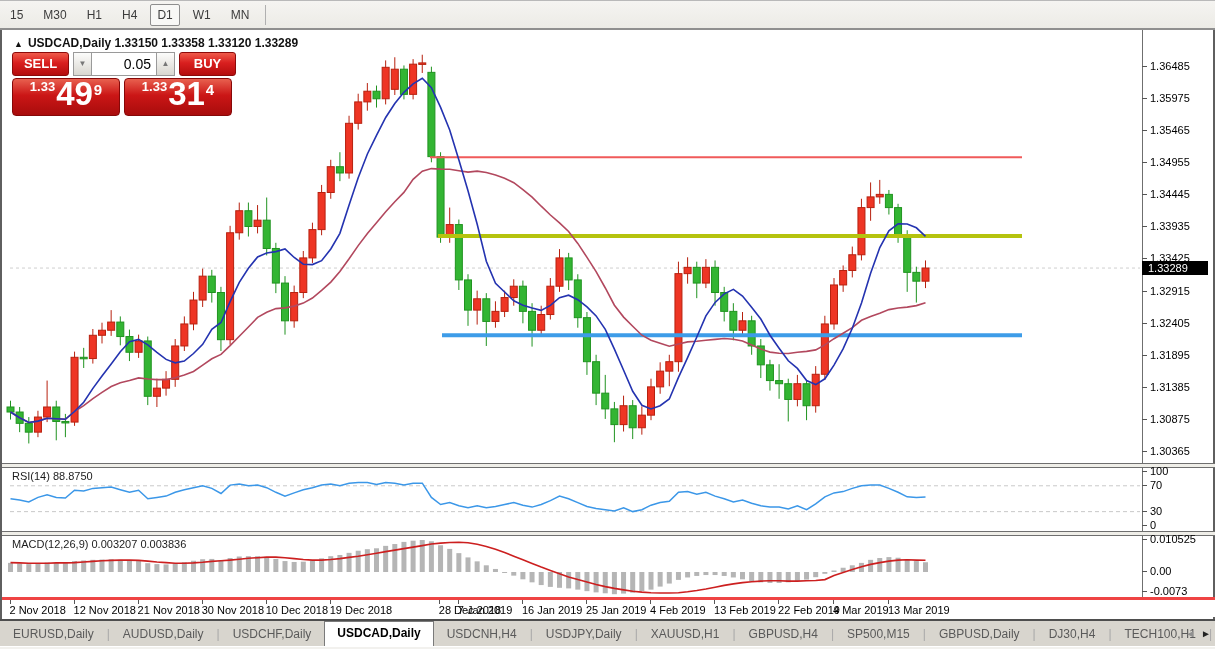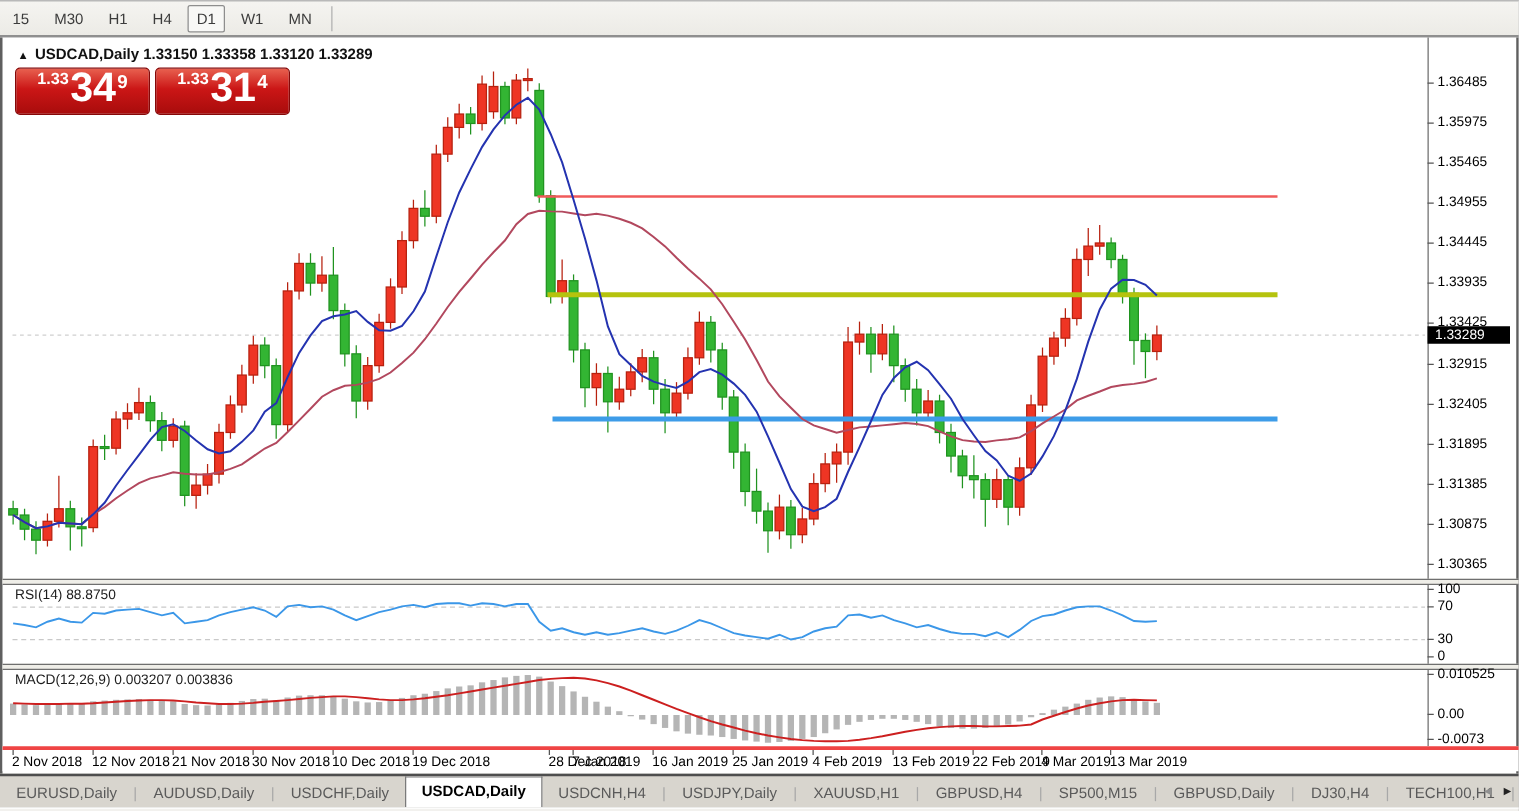--- a/index.html
+++ b/index.html
@@ -1,18 +1,18 @@
 <!DOCTYPE html>
 <html><head>
 <meta charset="utf-8">
 <style>
   * { margin:0; padding:0; box-sizing:border-box; }
   html,body { width:1215px; height:649px; overflow:hidden; background:#fff;
     font-family:"Liberation Sans","DejaVu Sans",sans-serif; }
-  #app { position:relative; width:1215px; height:649px; background:#a3a3a3; }
+  #app { position:relative; width:1215px; height:649px; background:#84cc16; }
 
   
   #toolbar { position:absolute; left:0; top:0; width:1215px; height:30px;
     background:linear-gradient(#f5f4f1,#ecebe6); border-top:1px solid #b9b9b9;
     border-bottom:2px solid #8f8f8f; display:flex; align-items:center; }
   .tf-btn { font-size:12px; color:#3c3c3c; padding:3px 6px; margin:0 3px;
     border:1px solid transparent; cursor:default; white-space:nowrap; }
   .tf-btn.active { background:#f8f8f6; border:1px solid #8e8e8e; border-radius:2px; }
   .tb-sep { width:1px; height:20px; background:#b0b0b0; margin:0 6px; }
 
@@ -415,24 +415,31 @@
     <div class="pane-sep" style="top:501px"></div>
 
     <div id="chart-header">
       <span class="tri">▲</span><span>USDCAD,Daily  1.33150 1.33358 1.33120 1.33289</span>
     </div>
 
     <div class="pane-label" style="top:440px">RSI(14) 88.8750</div>
     <div class="pane-label" style="top:508px">MACD(12,26,9) 0.003207 0.003836</div>
 
     <div id="trade-panel">
+      <div class="tp-row1">
+        <div class="btn-red">SELL</div>
+        <div class="spin-btn" style="margin-left:4px">▼</div>
+        <input id="vol-input" value="0.05" style="">
+        <div class="spin-btn">▲</div>
+        <div class="btn-red" style="margin-left:4px">BUY</div>
+      </div>
       <div class="tile-row">
         <div class="price-tile">
           <span class="pt-small">1.33</span>
-          <span class="pt-big">34</span>
+          <span class="pt-big">49</span>
           <span class="pt-sup">9</span>
         </div>
         <div class="price-tile">
           <span class="pt-small">1.33</span>
           <span class="pt-big">31</span>
           <span class="pt-sup">4</span>
         </div>
       </div>
     </div>
 

